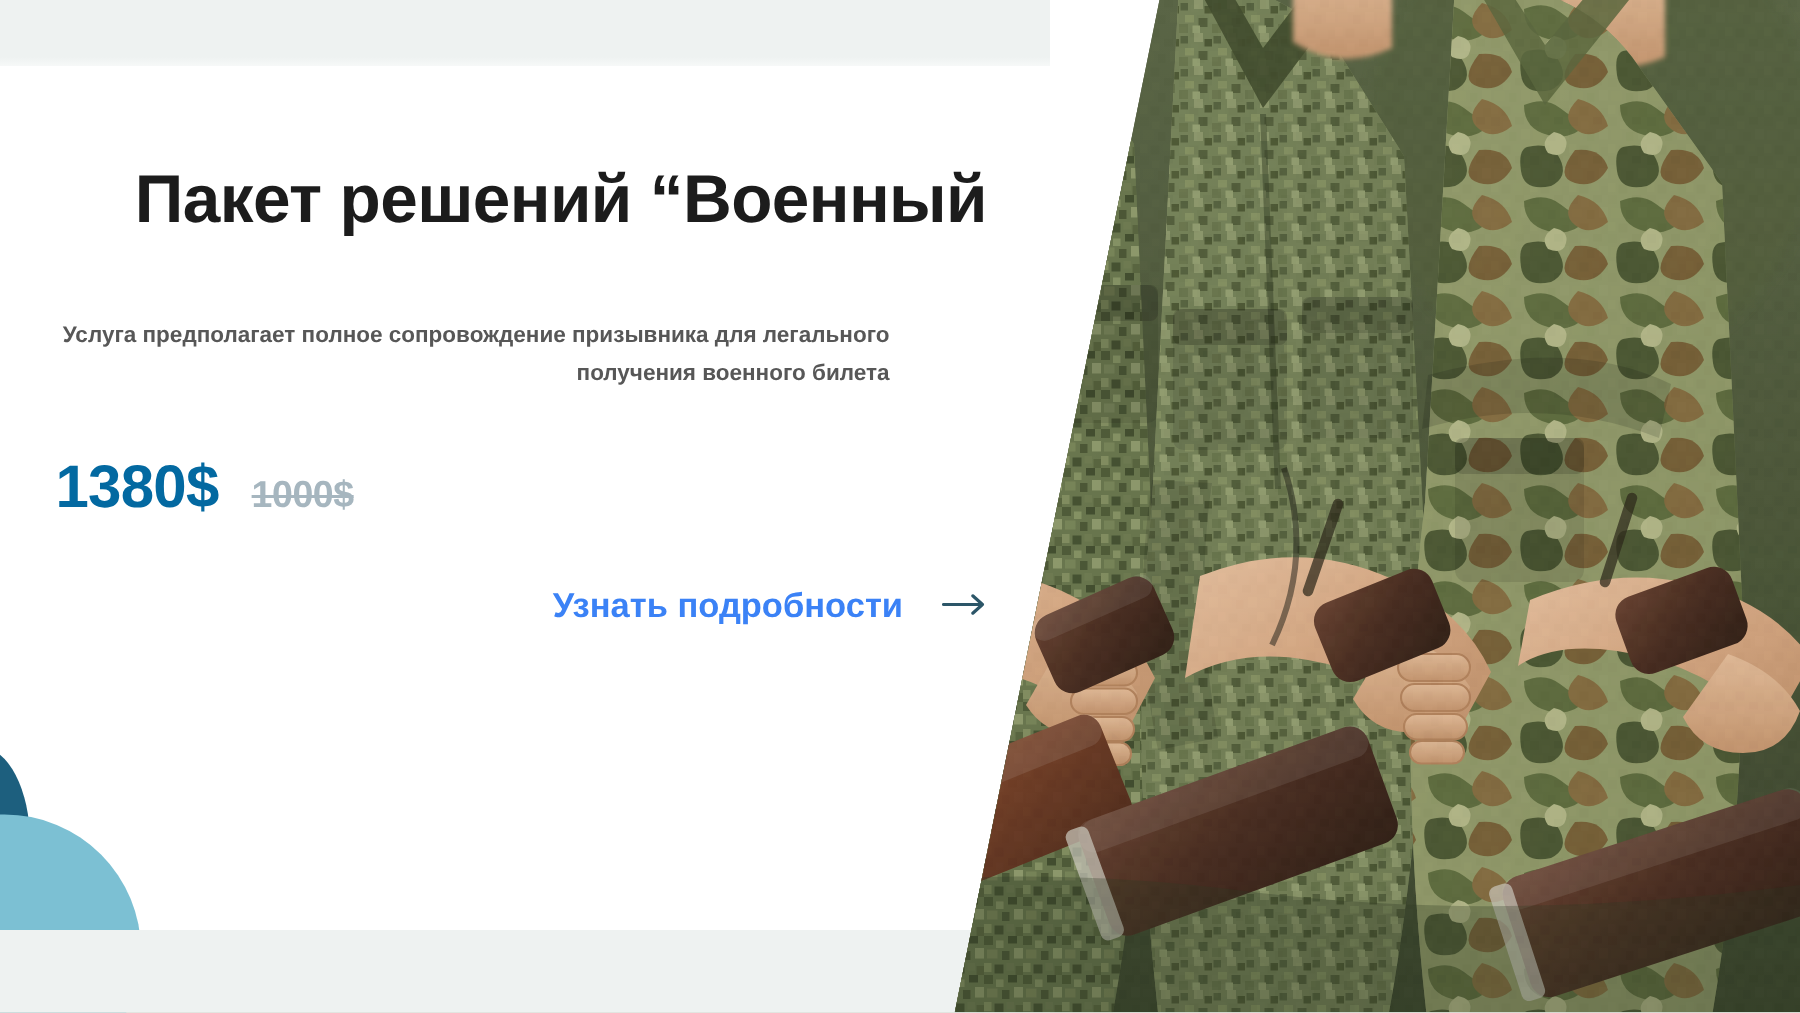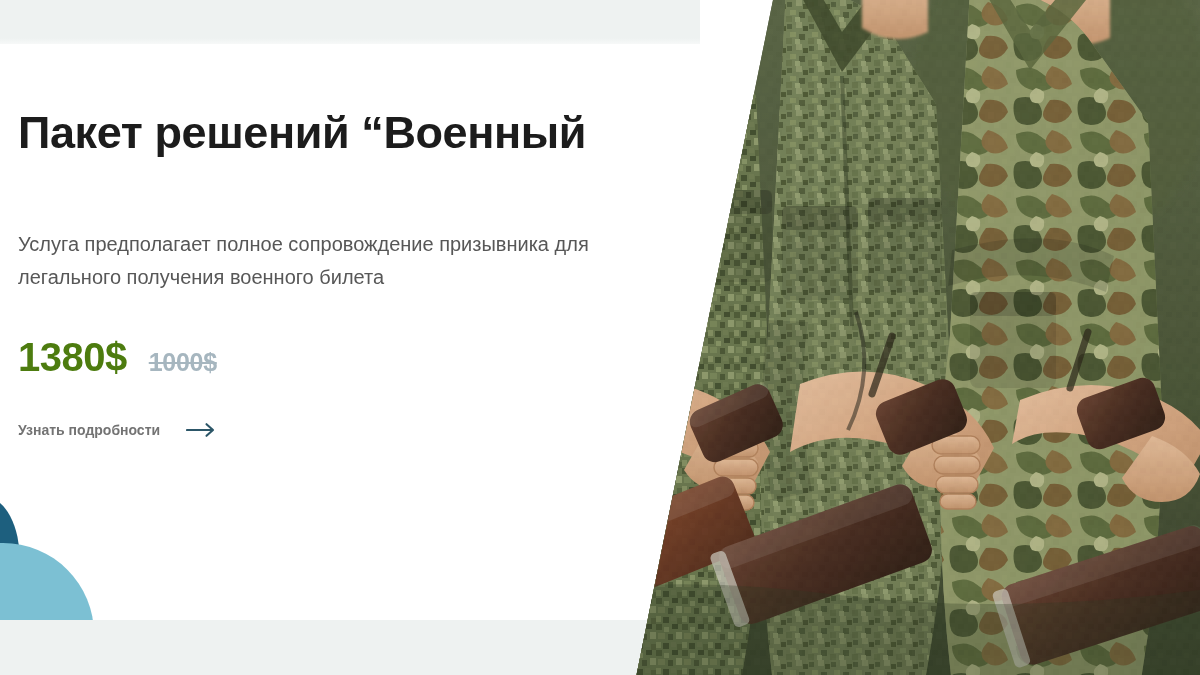--- a/index.html
+++ b/index.html
@@ -12,20 +12,21 @@
     background: #ffffff;
     font-family: "Liberation Sans", "DejaVu Sans", sans-serif;
   }
 
   .banner {
     position: relative;
     width: 1200px;
     height: 675px;
     overflow: hidden;
     background: #ffffff;
+    text-align: right;
   }
 
   
   .band-top {
     position: absolute;
     left: 0; top: 0;
     width: 700px; height: 44px;
     background: #eef2f1;
     z-index: 1;
   }
@@ -96,61 +97,62 @@
   .title {
     font-size: 45px;
     font-weight: 700;
     line-height: 1.12;
     letter-spacing: -0.4px;
     color: #1c1c1c;
     white-space: nowrap;
   }
 
   .desc {
-    margin-top: 70px;
-    font-size: 20px;
-    font-weight: 400;
+    margin-top: 54px;
+    font-size: 15px;
+    font-weight: 700;
     line-height: 1.62;
     color: #575757;
     max-width: 575px;
   }
 
   .price-row {
     margin-top: 42px;
     display: flex;
     align-items: baseline;
     gap: 22px;
   }
   .price-new {
     font-size: 40px;
     font-weight: 700;
-    color: #4d7c0f;
+    color: #0369a1;
     letter-spacing: -0.5px;
+    margin-left: 19px;
   }
   .price-old {
     font-size: 25px;
     font-weight: 700;
     color: #a6b6bf;
     text-decoration: line-through;
     text-decoration-thickness: 2px;
     letter-spacing: -0.3px;
   }
 
   .cta {
     margin-top: 42px;
     display: inline-flex;
     align-items: center;
     gap: 26px;
     cursor: pointer;
     text-decoration: none;
   }
   .cta-label {
-    font-size: 14px;
+    font-size: 23px;
     font-weight: 700;
-    color: #737373;
+    color: #3b82f6;
   }
   .cta-arrow {
     display: inline-flex;
     align-items: center;
     color: #2c5668;
   }
 
   
   .photo {
     position: absolute;

